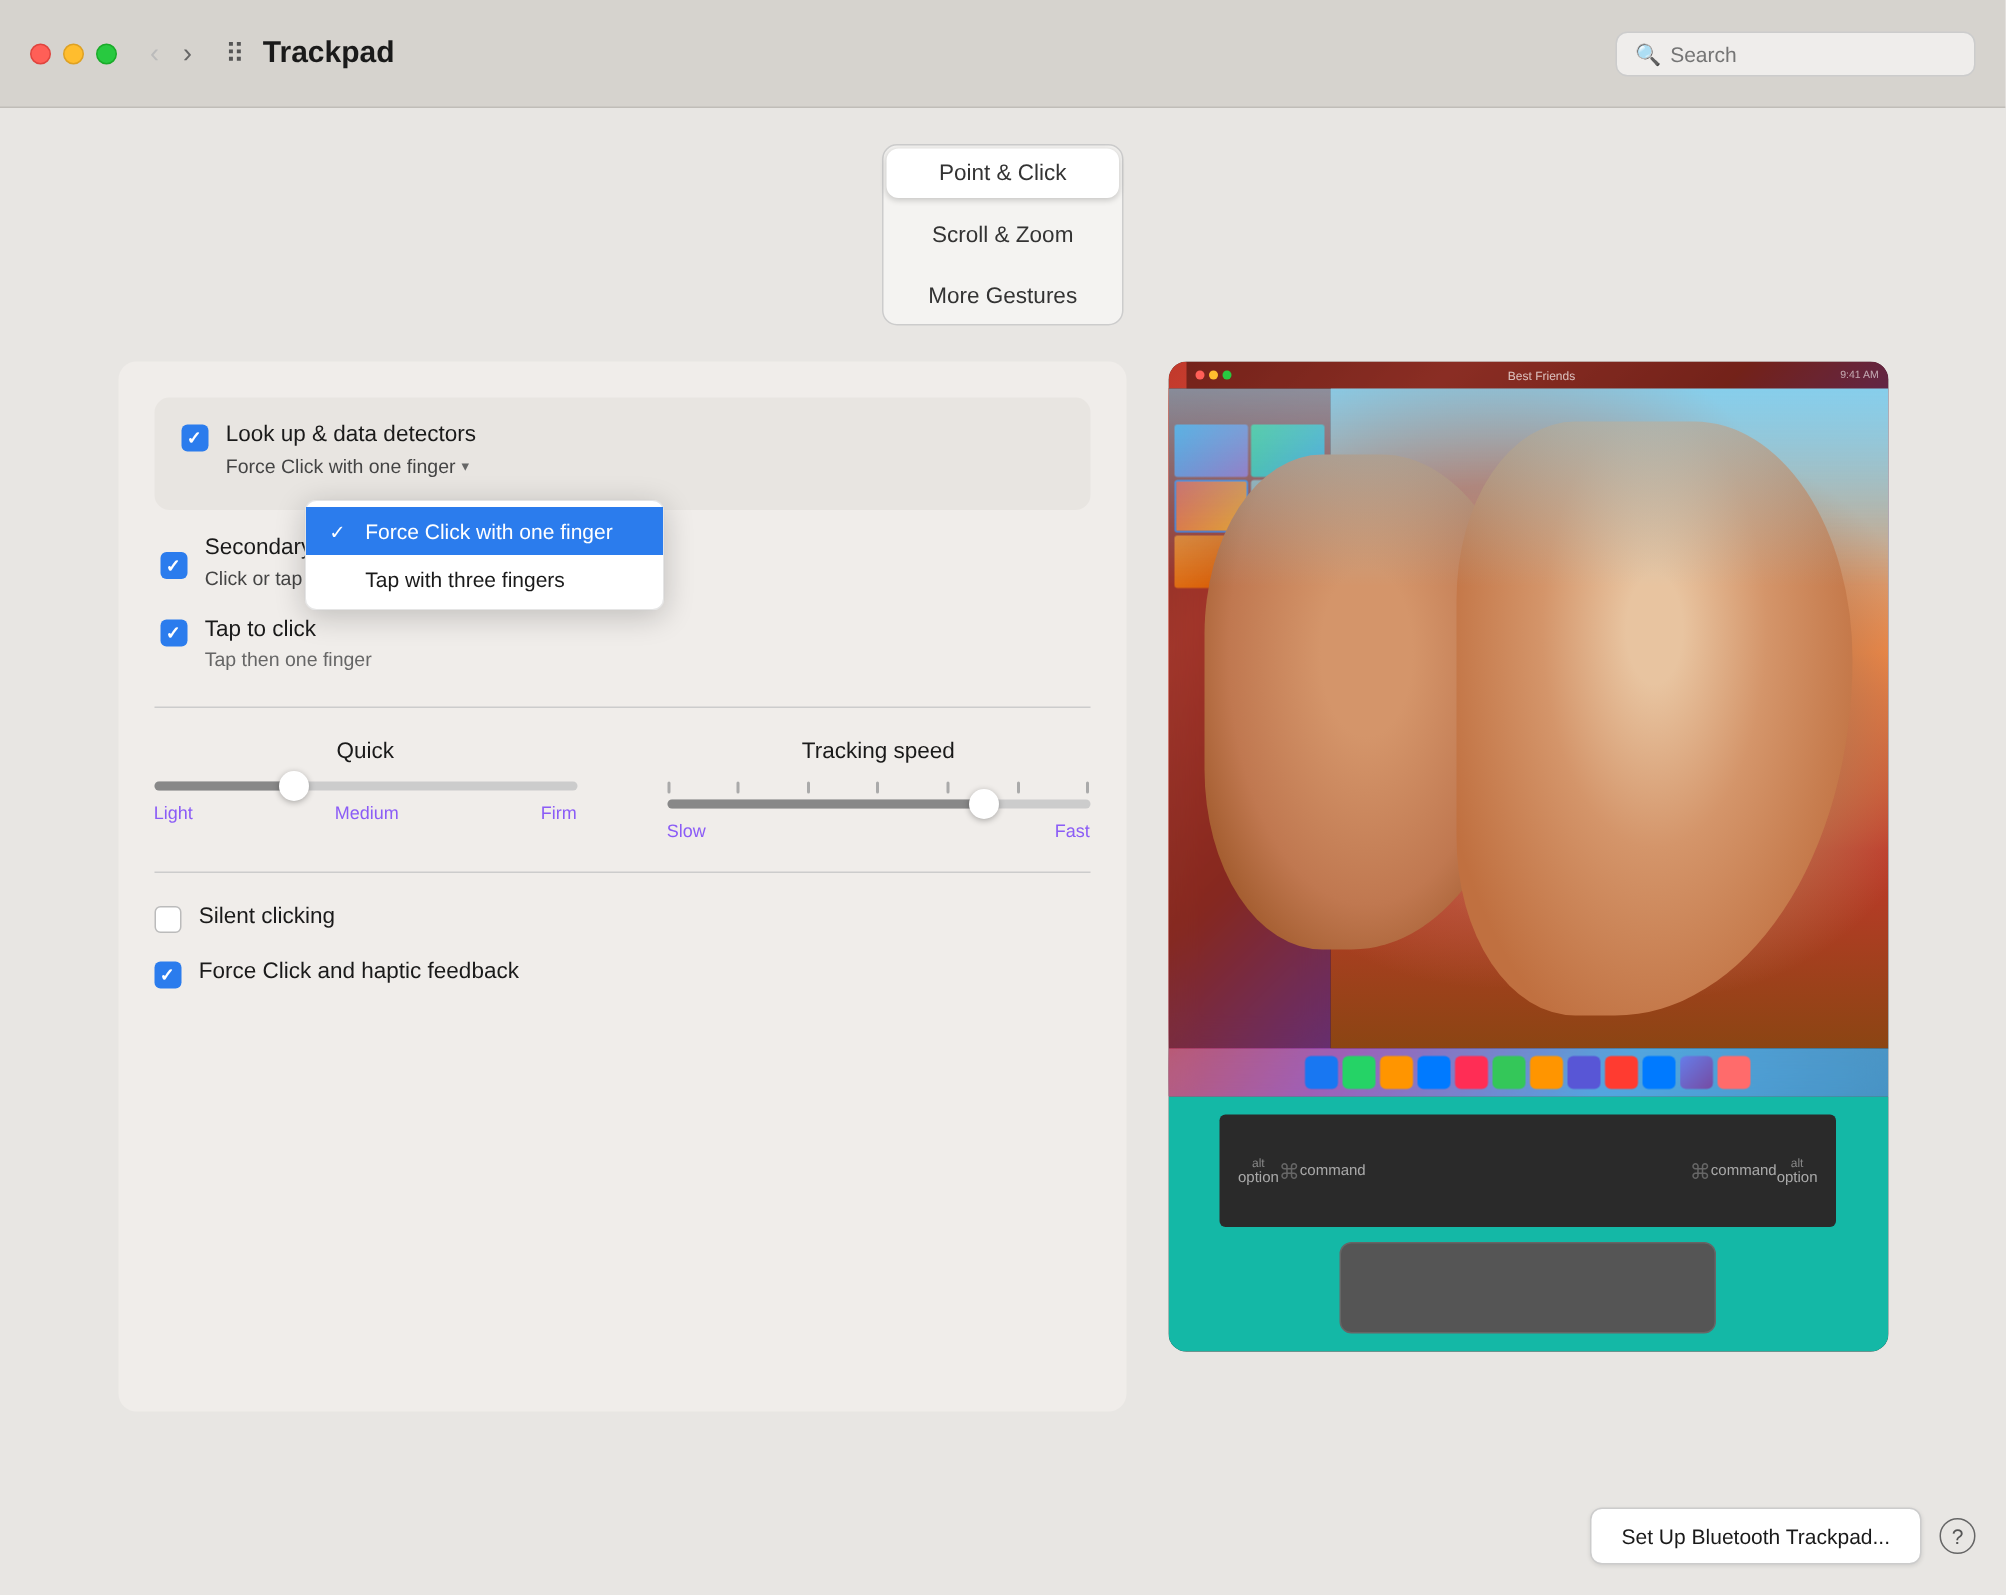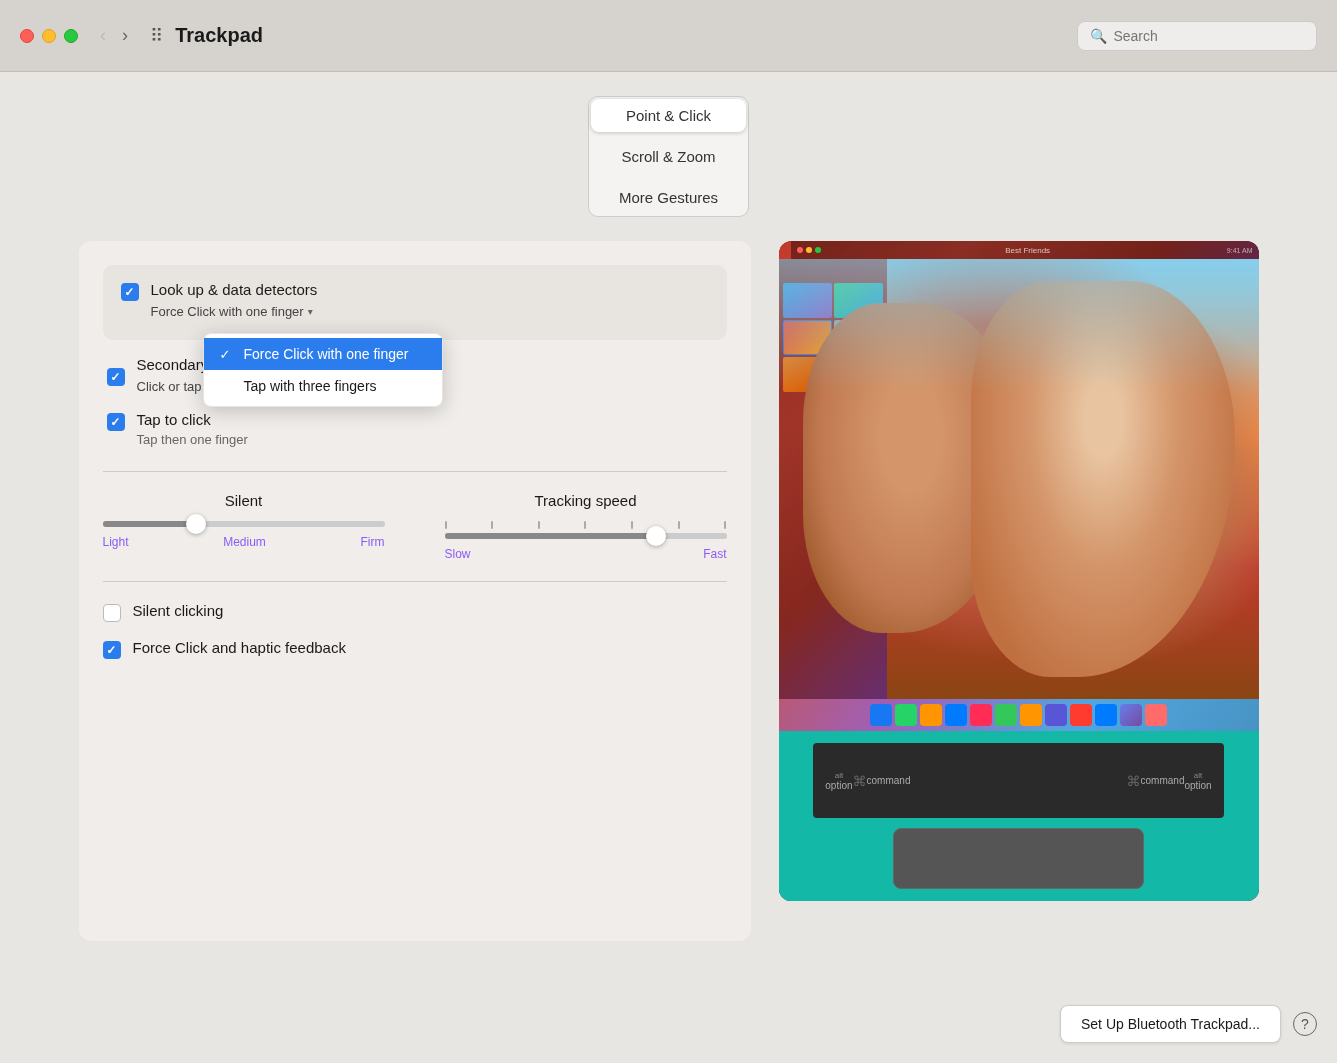--- a/index.html
+++ b/index.html
@@ -540,21 +540,21 @@
           <div class="checkbox-label">Tap to click</div>
           <div style="font-size:13px; color:#666;">Tap then one finger</div>
         </div>
       </div>
 
       <div class="separator"></div>
 
       <div class="slider-section">
 
         <div class="slider-group">
-          <div class="slider-title">Silent</div>
+          <div class="slider-title">Quick</div>
           <div class="slider-track">
             <div class="slider-fill" style="width: 33%;"></div>
             <div class="slider-thumb" style="left: calc(33% - 10px);"></div>
           </div>
           <div class="slider-labels">
             <span>Light</span>
             <span>Medium</span>
             <span>Firm</span>
           </div>
         </div>

